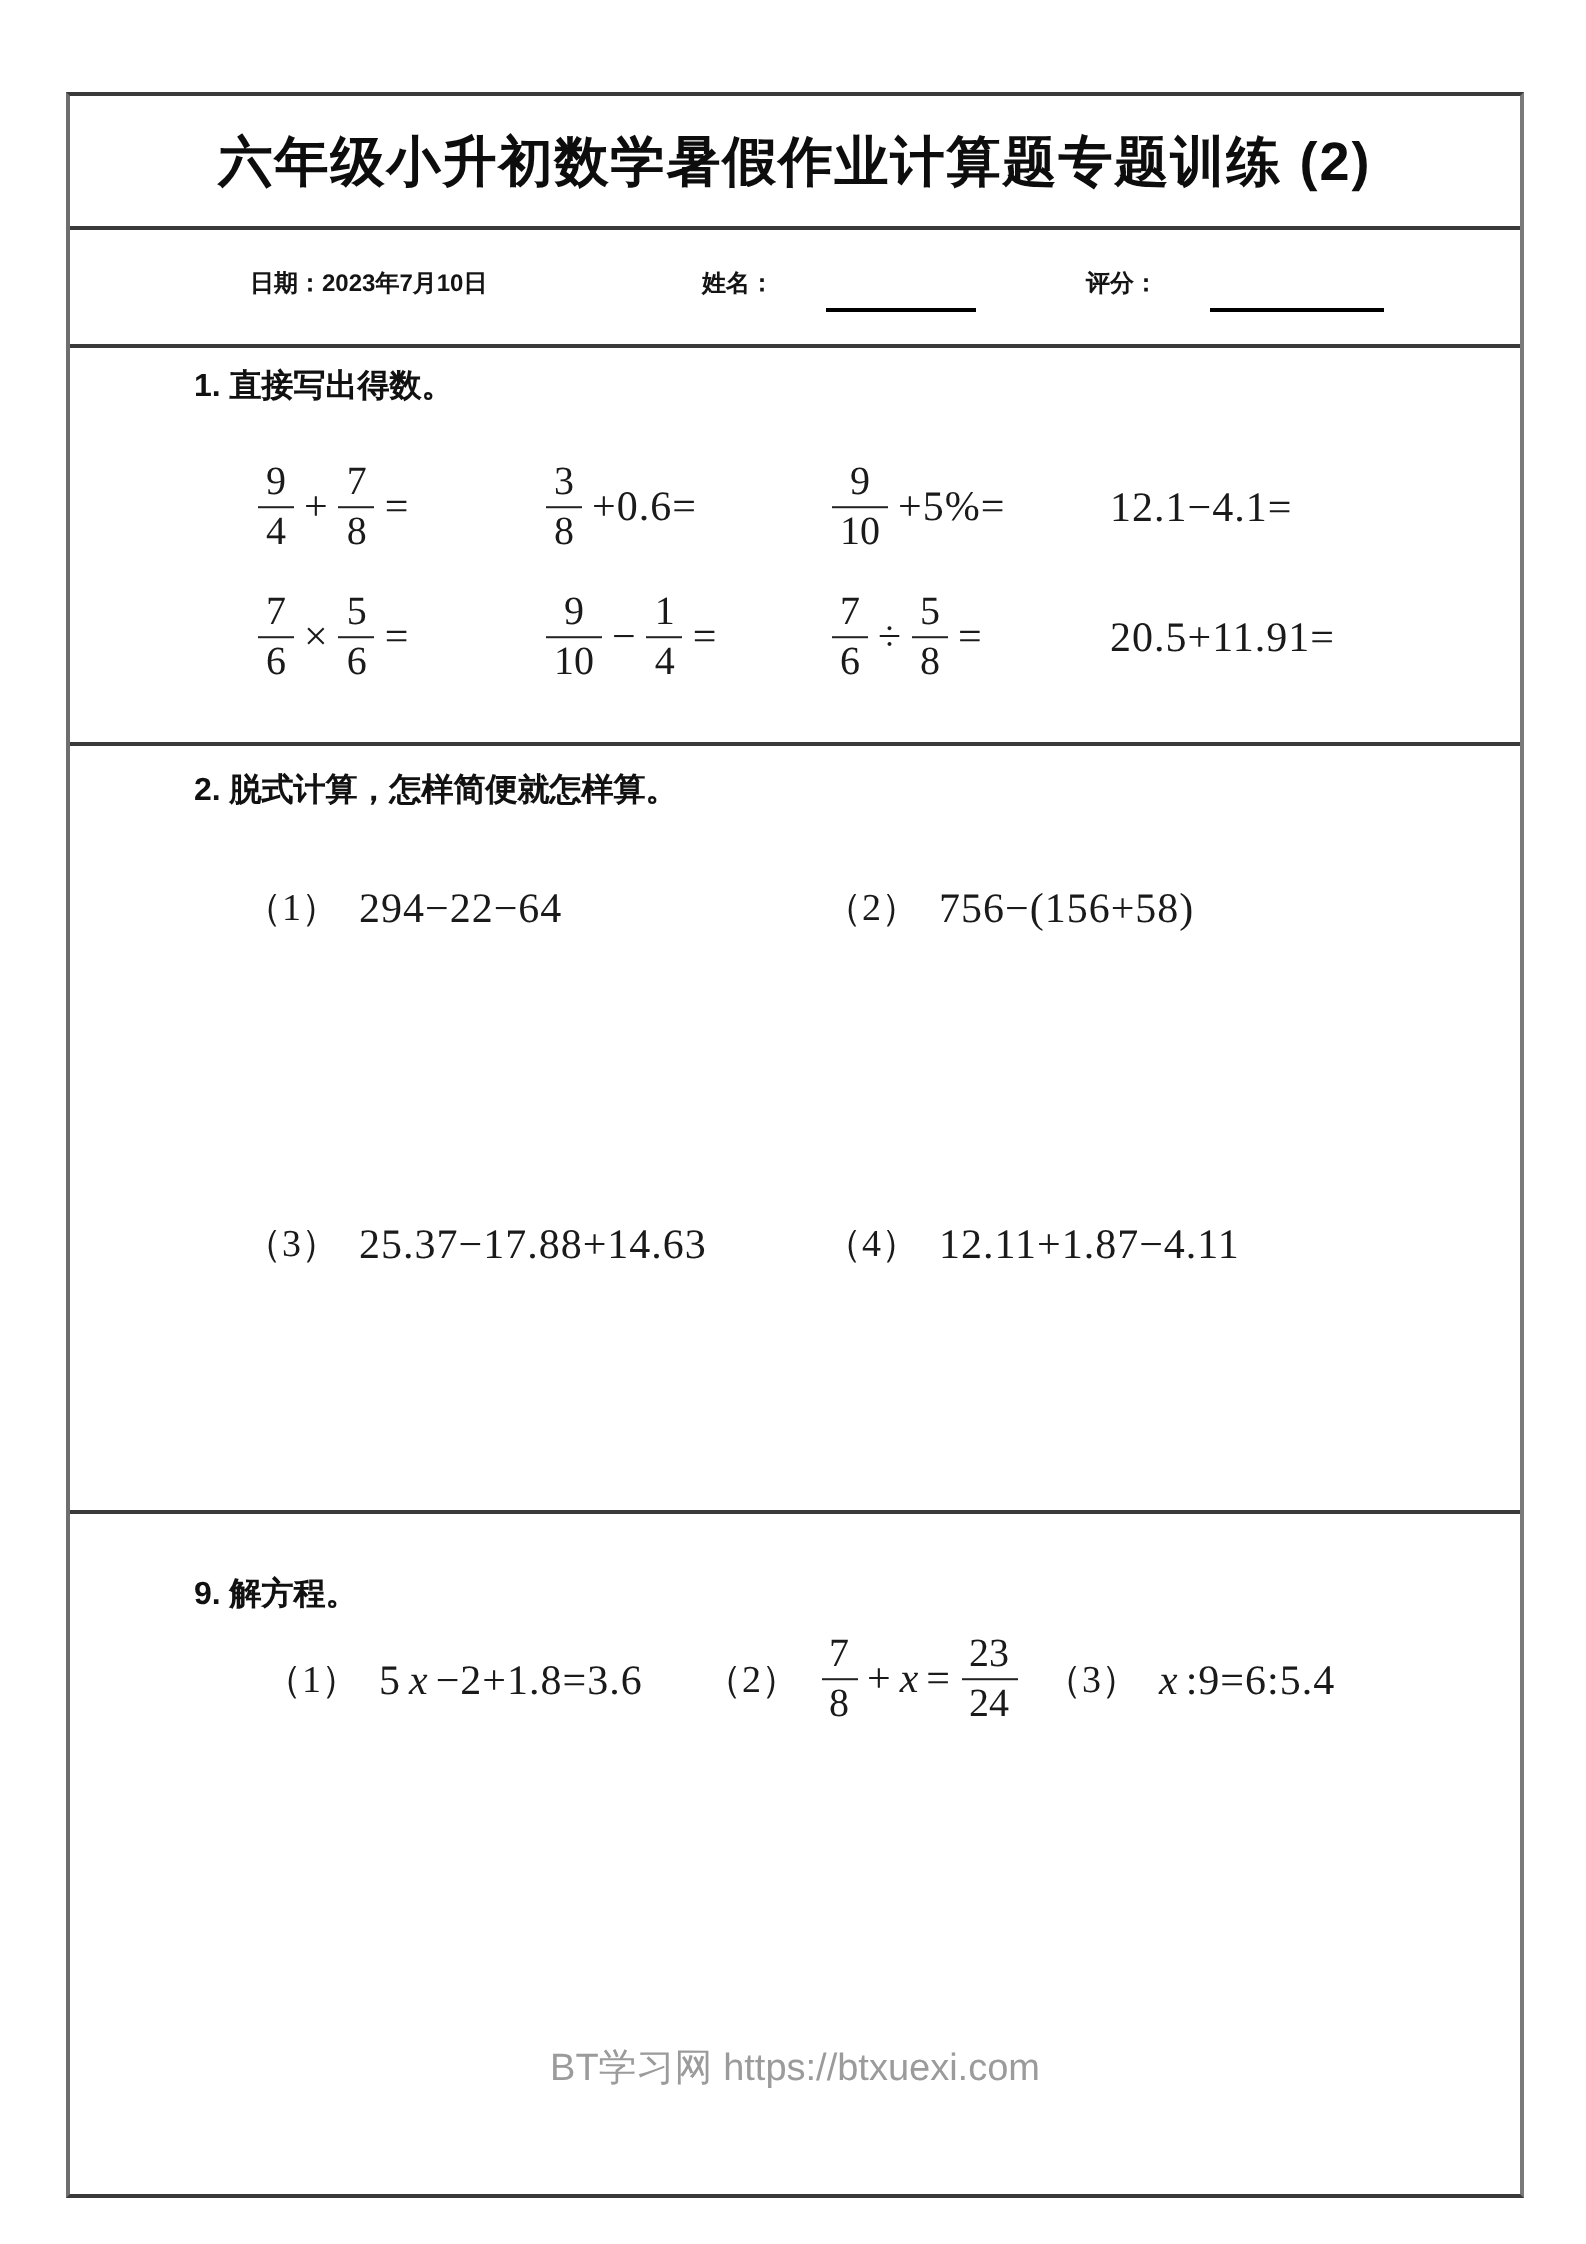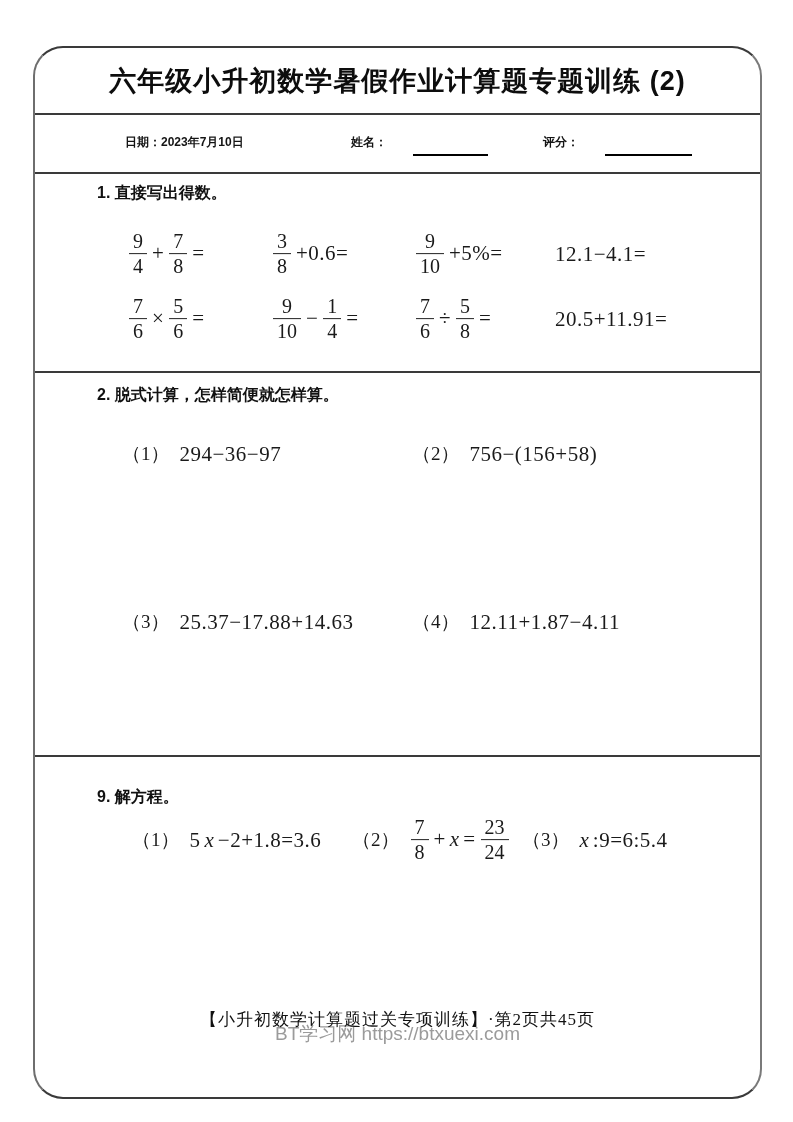--- a/index.html
+++ b/index.html
@@ -5,21 +5,20 @@
   html,body{margin:0;padding:0;}
   body{
     width:793px;height:1122px;background:#ffffff;position:relative;overflow:hidden;
     font-family:"Liberation Sans",sans-serif;color:#141414;
   }
   .sheet{
     position:absolute;left:33px;top:46px;width:725px;height:1049px;
     border-top:2px solid #3a3a3a;border-bottom:2px solid #3a3a3a;
     border-left:2px solid #6e6e6e;border-right:2px solid #7a7a7a;
     background:#ffffff;
-    border-radius:30px;
   }
   .divider{position:absolute;left:0;right:0;border-top:2px solid #3a3a3a;height:0;}
   .div-1{top:65px;} .div-2{top:124px;} .div-3{top:323px;} .div-4{top:707px;}
 
   .title-row{position:absolute;left:0;top:0;width:100%;height:65px;display:flex;align-items:center;justify-content:center;}
   .page-title{font-size:27px;font-weight:bold;letter-spacing:1px;color:#0d0d0d;white-space:nowrap;}
 
   .meta-item{position:absolute;top:94px;transform:translateY(-50%);font-size:12px;font-weight:bold;white-space:nowrap;}
   .m-date{left:90px;} .m-name{left:316px;} .m-score{left:508px;}
   .blank{position:absolute;top:106px;border-bottom:2px solid #000;height:0;}
@@ -65,21 +64,20 @@
 
   <div class="divider div-3"></div>
 
   <div class="sec-heading h-q2">2. 脱式计算，怎样简便就怎样算。</div>
 
   <div class="divider div-4"></div>
 
   <div class="sec-heading h-q3">9. 解方程。</div>
 
   <div class="watermark">BT学习网 https://btxuexi.com</div>
-  <div class="footer-text">【小升初数学计算题过关专项训练】·第2页共45页</div>
 <span class="prob" style="left: 91px; top: 206px;">
       <span class="mexpr">
         <span class="mfrac">
           <span class="num">9</span>
           <span class="den">4</span>
         </span>
         <span class="mop">+</span>
         <span class="mfrac">
           <span class="num">7</span>
           <span class="den">8</span>
@@ -153,21 +151,21 @@
       </span>
     </span>
     <span class="prob" style="left: 518px; top: 271px;">
       <span class="mexpr">
         <span class="mop">20.5+11.91=</span>
       </span>
     </span>
     <span class="prob" style="left: 87px; top: 406px;">
       <span class="plabel">（1）</span>
       <span class="mexpr">
-        <span class="mop">294−36−97</span>
+        <span class="mop">294−22−64</span>
       </span>
     </span>
     <span class="prob" style="left: 377px; top: 406px;">
       <span class="plabel">（2）</span>
       <span class="mexpr">
         <span class="mop">756−(156+58)</span>
       </span>
     </span>
     <span class="prob" style="left: 87px; top: 574px;">
       <span class="plabel">（3）</span>

